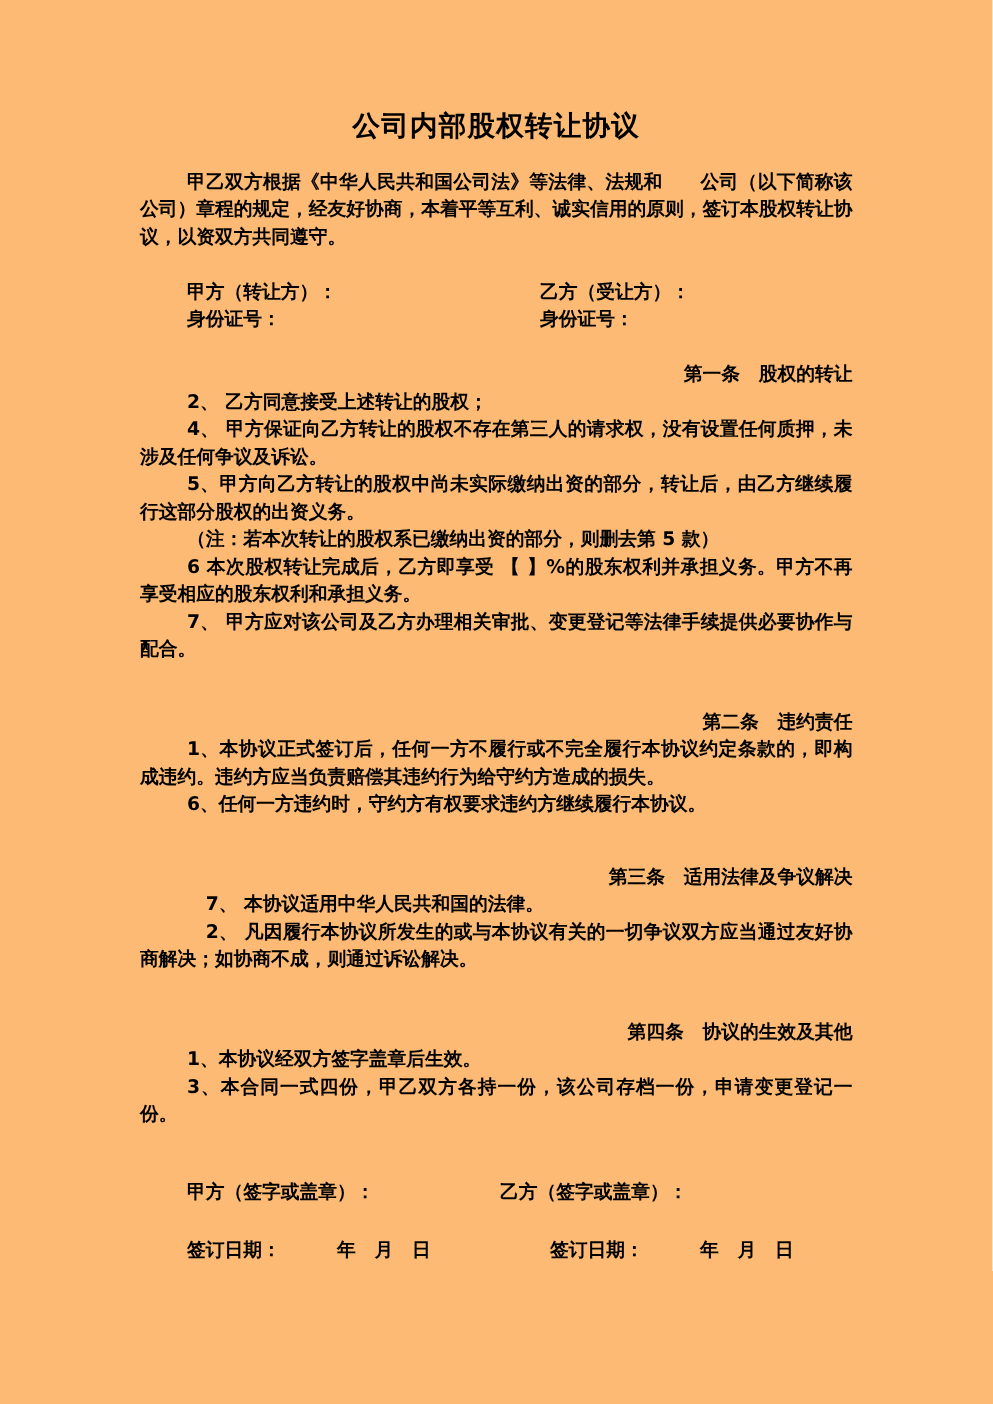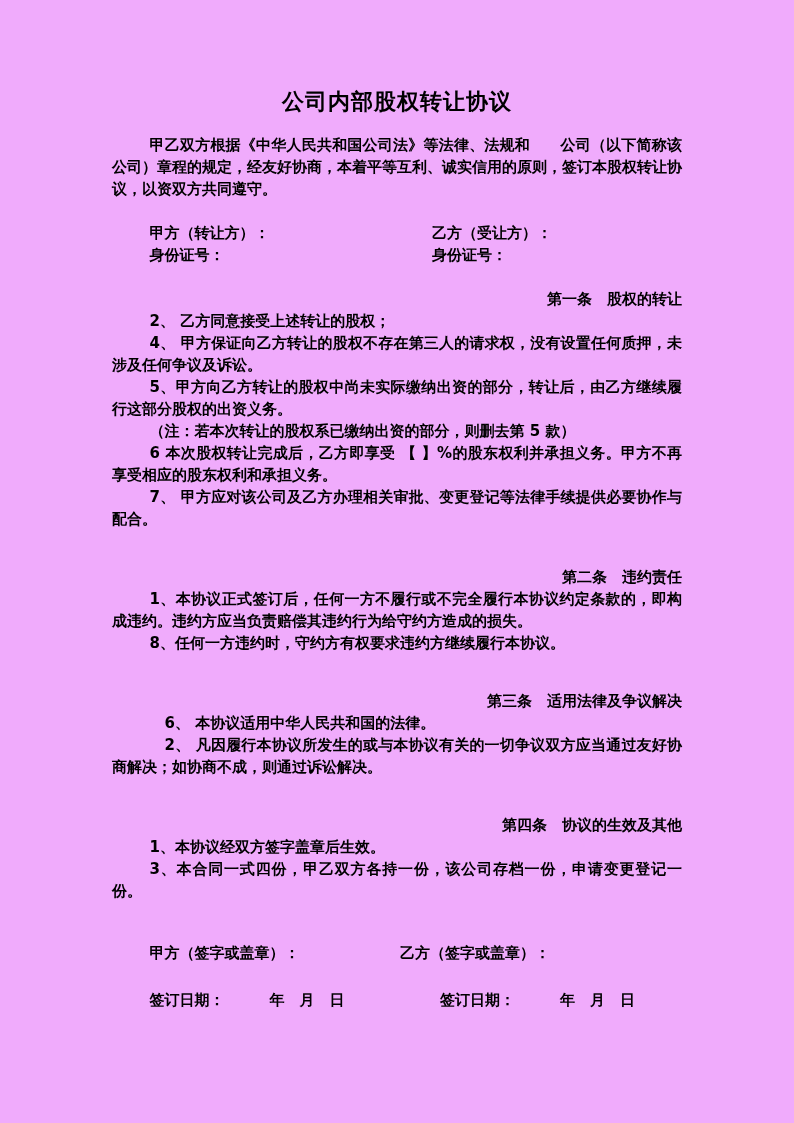--- a/index.html
+++ b/index.html
@@ -7,21 +7,21 @@
     padding: 0;
     background: #ffffff;
   }
   * { box-sizing: border-box; }
 
   .page {
     position: relative;
     width: 794px;
     height: 1123px;
     margin: 0 auto;
-    background: #f0abfc;
+    background: #fdba74;
     color: #000000;
     font-family: "DejaVu Sans", "Liberation Sans", sans-serif;
     font-weight: 700;
     font-size: 15px;
     line-height: 22px;
     padding: 88px 112px 14px 112px;
     overflow: hidden;
   }
 
   .doc-title {
@@ -93,26 +93,26 @@
     <p class="para">4、 甲方保证向乙方转让的股权不存在第三人的请求权，没有设置任何质押，未涉及任何争议及诉讼。</p>
     <p class="para">5、甲方向乙方转让的股权中尚未实际缴纳出资的部分，转让后，由乙方继续履行这部分股权的出资义务。</p>
     <p class="para">（注：若本次转让的股权系已缴纳出资的部分，则删去第 5 款）</p>
     <p class="para">6 本次股权转让完成后，乙方即享受 【 】%的股东权利并承担义务。甲方不再享受相应的股东权利和承担义务。</p>
     <p class="para">7、 甲方应对该公司及乙方办理相关审批、变更登记等法律手续提供必要协作与配合。</p>
   </div>
 
   <div class="section gap-lg">
     <p class="section-heading">第二条　违约责任</p>
     <p class="para">1、本协议正式签订后，任何一方不履行或不完全履行本协议约定条款的，即构成违约。违约方应当负责赔偿其违约行为给守约方造成的损失。</p>
-    <p class="para">8、任何一方违约时，守约方有权要求违约方继续履行本协议。</p>
+    <p class="para">6、任何一方违约时，守约方有权要求违约方继续履行本协议。</p>
   </div>
 
   <div class="section gap-lg">
     <p class="section-heading">第三条　适用法律及争议解决</p>
-    <p class="para indent-lg">6、 本协议适用中华人民共和国的法律。</p>
+    <p class="para indent-lg">7、 本协议适用中华人民共和国的法律。</p>
     <p class="para indent-lg">2、 凡因履行本协议所发生的或与本协议有关的一切争议双方应当通过友好协商解决；如协商不成，则通过诉讼解决。</p>
   </div>
 
   <div class="section gap-lg">
     <p class="section-heading">第四条　协议的生效及其他</p>
     <p class="para">1、本协议经双方签字盖章后生效。</p>
     <p class="para">3、本合同一式四份，甲乙双方各持一份，该公司存档一份，申请变更登记一份。</p>
   </div>
 
   <div class="signature-block two-col sig-row">

